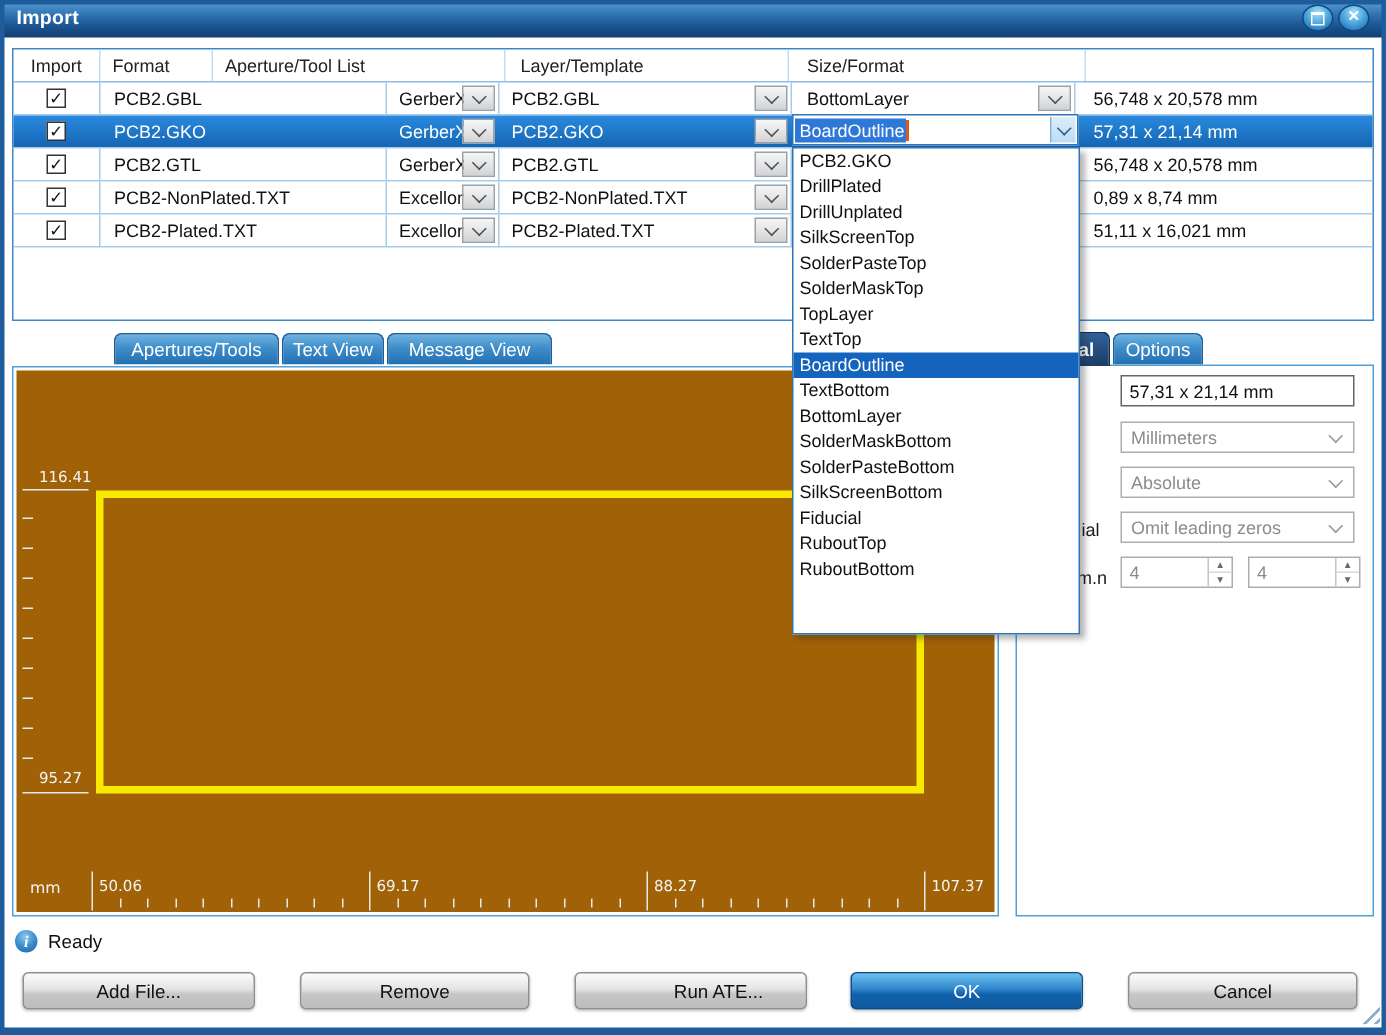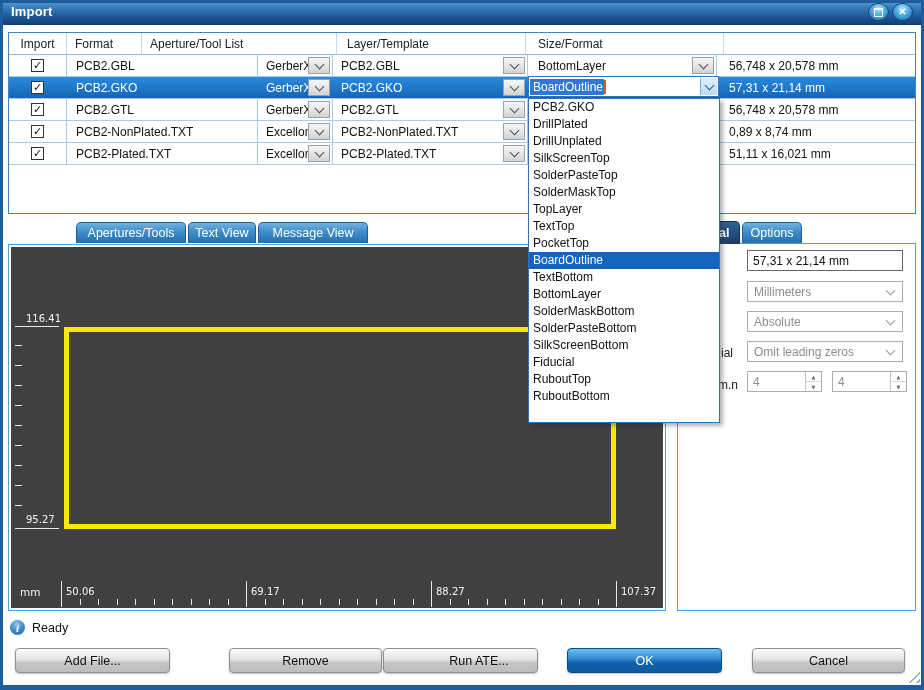--- a/index.html
+++ b/index.html
@@ -66,21 +66,21 @@
     background:linear-gradient(180deg,#31619A 0%,#1B3C66 100%);border-color:#122E50;}
   #tab-2d{left:8px;width:66px;margin-top:44px;}
   #tab-apertures{left:76px;width:110px;}
   #tab-text{left:188px;width:68px;}
   #tab-message{left:258px;width:110px;}
   #tab-general{left:716px;width:24px;top:221px;height:23px;border-radius:0 5px 0 0;
     justify-content:flex-start;padding-left:2px;z-index:5;}
   #tab-options{left:742px;width:60px;z-index:5;}
   
   #viewer{left:8px;top:244px;width:658px;height:367px;border:1px solid #4FA0D8;background:#fff;box-sizing:border-box;}
-  #canvas{position:absolute;left:2px;top:2px;right:2px;bottom:2px;background:#404040;overflow:hidden;}
+  #canvas{position:absolute;left:2px;top:2px;right:2px;bottom:2px;background:#a16207;overflow:hidden;}
   .rlabel{position:absolute;color:#F2F2F2;font-family:"DejaVu Sans",sans-serif;font-size:10px;white-space:nowrap;}
   .rline{position:absolute;background:#E9E9E9;}
   #board{position:absolute;left:53px;top:80px;width:552px;height:202px;border:5px solid #F7EA00;box-sizing:border-box;}
   
   #side-panel{left:677px;top:243px;width:239px;height:368px;border:1px solid #4FA0D8;background:#fff;box-sizing:border-box;z-index:2;}
   .field{position:absolute;box-sizing:border-box;font-size:12px;display:flex;align-items:center;background:#fff;}
   #size-box{left:747px;top:250px;width:156px;height:21px;border:1px solid #666;color:#111;padding-left:5px;z-index:3;}
   .ddis{border:1px solid #ADADAD;color:#8C8C8C;padding-left:6px;z-index:3;}
   #dd-units{left:747px;top:281px;width:156px;height:21px;}
   #dd-coords{left:747px;top:311px;width:156px;height:21px;}
@@ -101,21 +101,21 @@
   #info-icon{left:10px;top:620px;width:15px;height:15px;border-radius:50%;
     background:radial-gradient(circle at 45% 30%,#8CC8F0 0%,#3D8CCB 50%,#145FA8 100%);
     color:#fff;font-family:"Liberation Serif",serif;font-style:italic;font-weight:bold;font-size:11px;
     display:flex;align-items:center;justify-content:center;}
   #status-text{left:32px;top:621px;font-size:12.5px;color:#111;}
   .btn{position:absolute;top:648px;height:25px;border-radius:4px;box-sizing:border-box;
     display:flex;align-items:center;justify-content:center;font-size:12.5px;color:#111;
     background:linear-gradient(180deg,#FCFCFC 0%,#E4E4E4 45%,#C6C6C6 60%,#BDBDBD 100%);
     border:1px solid #8E8E8E;box-shadow:0 1px 2px rgba(0,0,0,.25);}
   #btn-add{left:15px;width:155px;}
-  #btn-remove{left:200px;width:153px;margin-left:29px;}
+  #btn-remove{left:200px;width:153px;}
   #btn-runate{left:383px;width:155px;padding-left:37px;}
   #btn-ok{left:567px;width:155px;color:#fff;border-color:#0A4C8C;
     background:linear-gradient(180deg,#6CC0EE 0%,#2F86CC 45%,#1261AC 60%,#0F5AA0 100%);}
   #btn-cancel{left:752px;width:153px;}
   #grip{right:4px;bottom:7px;width:13px;height:13px;z-index:101;
     background:repeating-linear-gradient(135deg,#93AEC8 0 2px,transparent 2px 5px);
     clip-path:polygon(100% 0,100% 100%,0 100%);}
 </style>
 </head>
 <body>
@@ -382,21 +382,20 @@
 </div>
 <div class="abs" id="layer-popup">
   <div class="opt">PCB2.GKO</div>
   <div class="opt">DrillPlated</div>
   <div class="opt">DrillUnplated</div>
   <div class="opt">SilkScreenTop</div>
   <div class="opt">SolderPasteTop</div>
   <div class="opt">SolderMaskTop</div>
   <div class="opt">TopLayer</div>
   <div class="opt">TextTop</div>
-  <div class="opt">PocketTop</div>
   <div class="opt hl">BoardOutline</div>
   <div class="opt">TextBottom</div>
   <div class="opt">BottomLayer</div>
   <div class="opt">SolderMaskBottom</div>
   <div class="opt">SolderPasteBottom</div>
   <div class="opt">SilkScreenBottom</div>
   <div class="opt">Fiducial</div>
   <div class="opt">RuboutTop</div>
   <div class="opt">RuboutBottom</div>
 </div>

